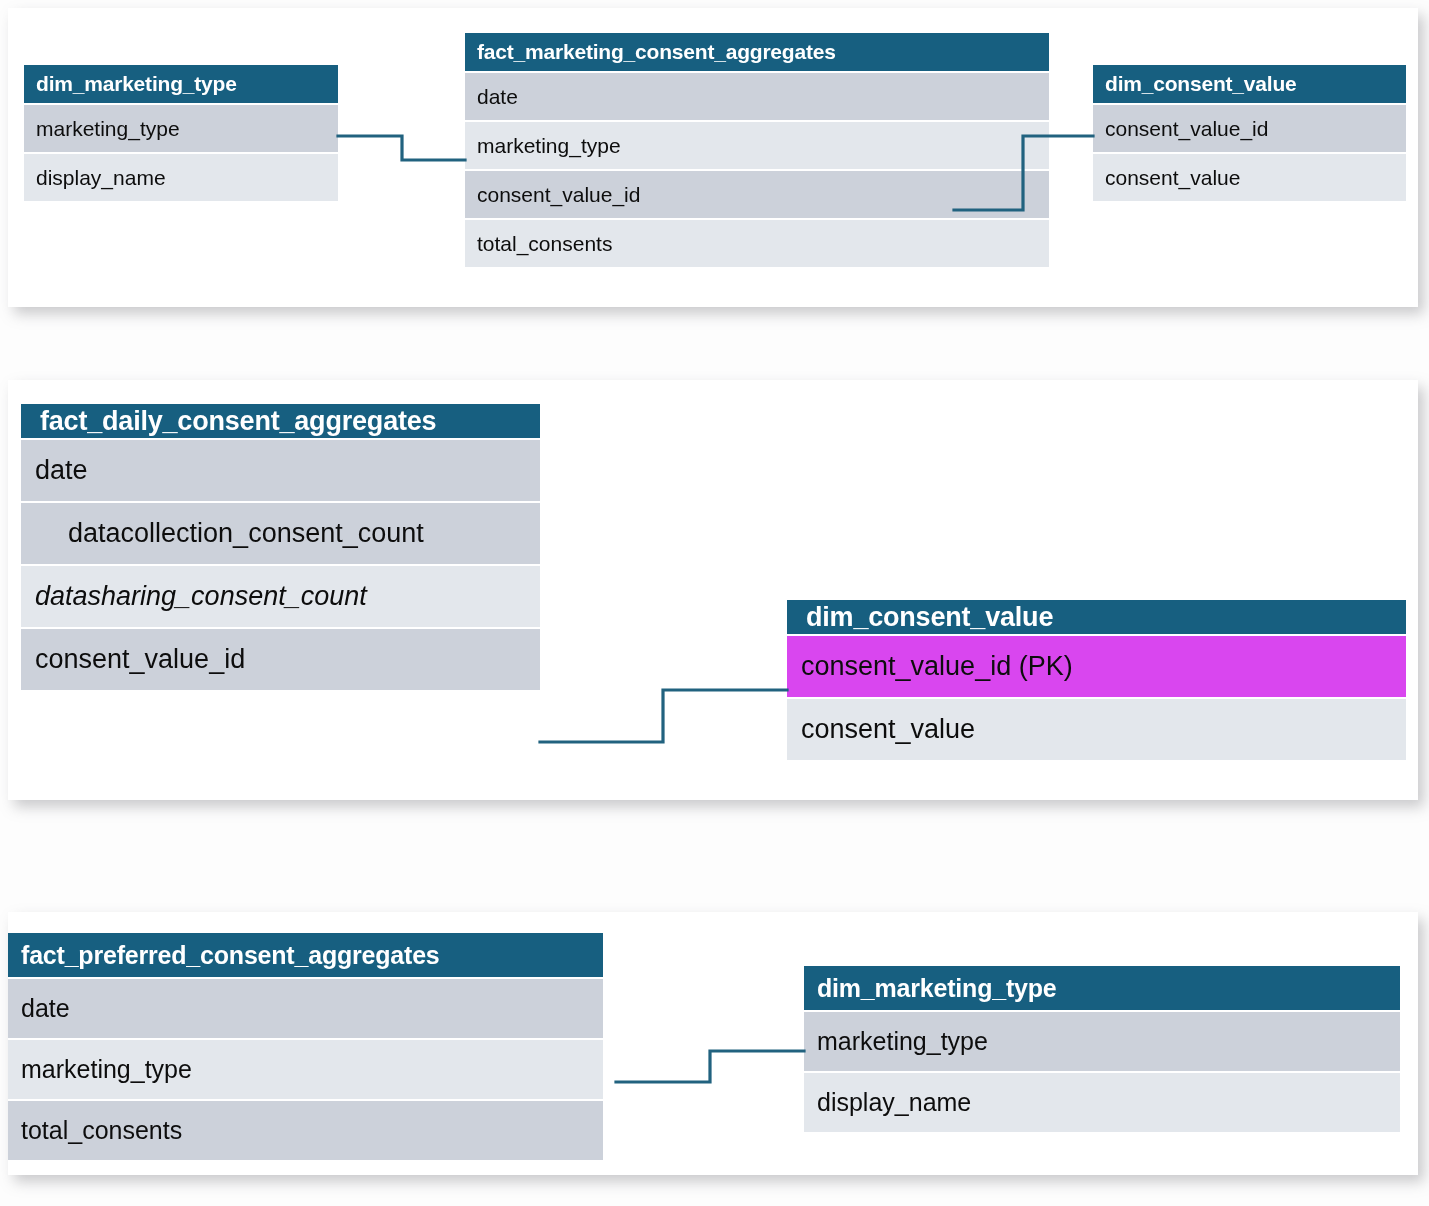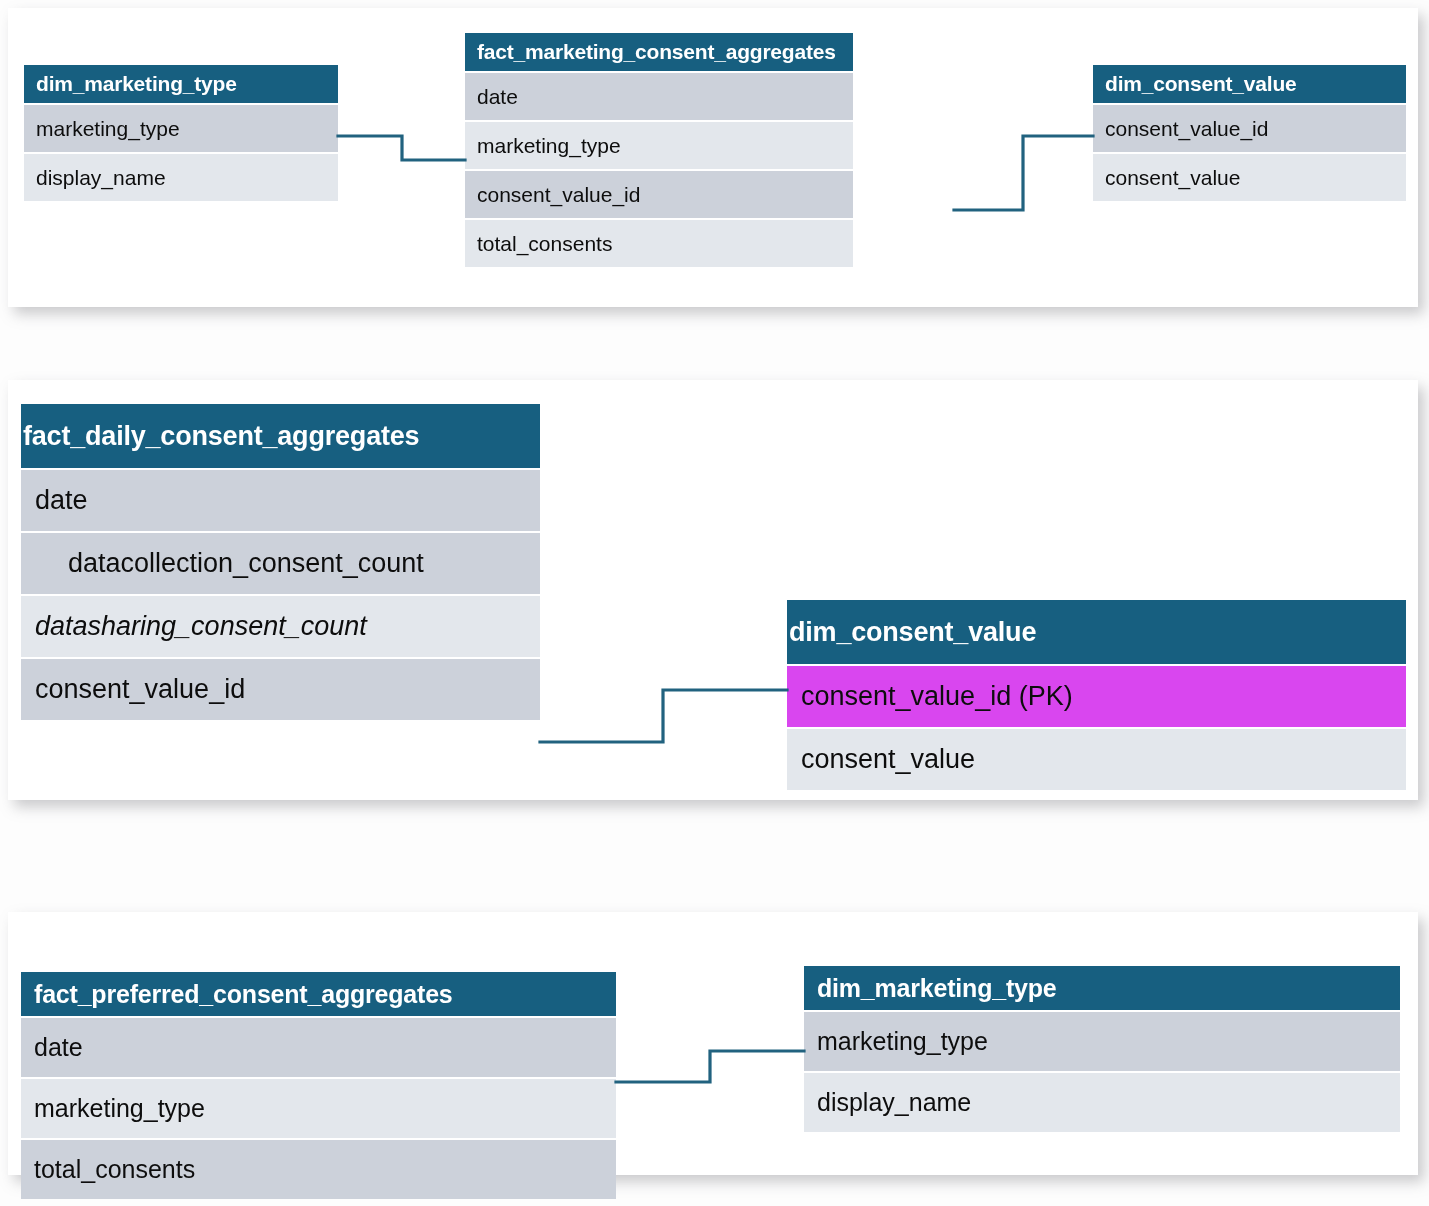--- a/index.html
+++ b/index.html
@@ -55,21 +55,21 @@
     margin-top: 2px;
   }
   .entity-row.shade-dark  { background: #ccd1da; }
   .entity-row.shade-light { background: #e3e7ec; }
 
   
   .size-sm .entity-header { height: 38px; font-size: 21px; padding: 0 12px; }
   .size-sm .entity-row    { height: 47px; font-size: 21px; padding: 0 12px; }
 
   
-  .size-lg .entity-header { height: 64px; font-size: 27px; padding: 0 2px; }
+  .size-lg .entity-header { height: 34px; font-size: 27px; padding: 0 19px; }
   .size-lg .entity-row    { height: 61px; font-size: 27px; padding: 0 14px; }
 
   
   .size-ml .entity-header { height: 44px; font-size: 25px; padding: 0 13px; }
   .size-ml .entity-row    { height: 59px; font-size: 25px; padding: 0 13px; }
 
   
   .connector {
     position: absolute;
     overflow: visible;
@@ -89,21 +89,21 @@
 <div class="diagram-root">
 
   <div class="panel" id="panel-1" style="background: rgb(255, 255, 255);">
 
     <div class="entity size-sm" style="left:16px; top:57px; width:314px;">
       <div class="entity-header" style="background: rgb(23, 95, 128); color: rgb(255, 255, 255);">dim_marketing_type</div>
       <div class="entity-row shade-dark" style="background: rgb(204, 209, 218); color: rgb(13, 13, 13);">marketing_type</div>
       <div class="entity-row shade-light" style="background: rgb(227, 231, 236); color: rgb(13, 13, 13);">display_name</div>
     </div>
 
-    <div class="entity size-sm" style="left:457px; top:25px; width:388px;">
+    <div class="entity size-sm" style="left:457px; top:25px; width:584px;">
       <div class="entity-header" style="background: rgb(23, 95, 128); color: rgb(255, 255, 255);">fact_marketing_consent_aggregates</div>
       <div class="entity-row shade-dark" style="background: rgb(204, 209, 218); color: rgb(13, 13, 13);">date</div>
       <div class="entity-row shade-light" style="background: rgb(227, 231, 236); color: rgb(13, 13, 13);">marketing_type</div>
       <div class="entity-row shade-dark" style="background: rgb(204, 209, 218); color: rgb(13, 13, 13);">consent_value_id</div>
       <div class="entity-row shade-light" style="background: rgb(227, 231, 236); color: rgb(13, 13, 13);">total_consents</div>
     </div>
 
     <div class="entity size-sm" style="left:1085px; top:57px; width:313px;">
       <div class="entity-header" style="background: rgb(23, 95, 128); color: rgb(255, 255, 255);">dim_consent_value</div>
       <div class="entity-row shade-dark" style="background: rgb(204, 209, 218); color: rgb(13, 13, 13);">consent_value_id</div>
@@ -135,21 +135,21 @@
       <div class="entity-row shade-light" style="background: rgb(227, 231, 236); color: rgb(13, 13, 13);">consent_value</div>
     </div>
 
     <svg class="connector" style="left:0; top:0; width:1410px; height:420px;" viewBox="0 0 1410 420">
       <path d="M 532 362 L 655 362 L 655 310 L 779 310" style="stroke: rgb(33, 98, 127);"></path>
     </svg>
   </div>
 
   <div class="panel" id="panel-3" style="background: rgb(255, 255, 255);">
 
-    <div class="entity size-ml" style="left:13px; top:21px; width:595px;margin-top:39px;">
+    <div class="entity size-ml" style="left:0; top:21px; width:595px;">
       <div class="entity-header" style="background: rgb(23, 95, 128); color: rgb(255, 255, 255);">fact_preferred_consent_aggregates</div>
       <div class="entity-row shade-dark" style="background: rgb(204, 209, 218); color: rgb(13, 13, 13);">date</div>
       <div class="entity-row shade-light" style="background: rgb(227, 231, 236); color: rgb(13, 13, 13);">marketing_type</div>
       <div class="entity-row shade-dark" style="background: rgb(204, 209, 218); color: rgb(13, 13, 13);">total_consents</div>
     </div>
 
     <div class="entity size-ml" style="left:796px; top:54px; width:596px;">
       <div class="entity-header" style="background: rgb(23, 95, 128); color: rgb(255, 255, 255);">dim_marketing_type</div>
       <div class="entity-row shade-dark" style="background: rgb(204, 209, 218); color: rgb(13, 13, 13);">marketing_type</div>
       <div class="entity-row shade-light" style="background: rgb(227, 231, 236); color: rgb(13, 13, 13);">display_name</div>

